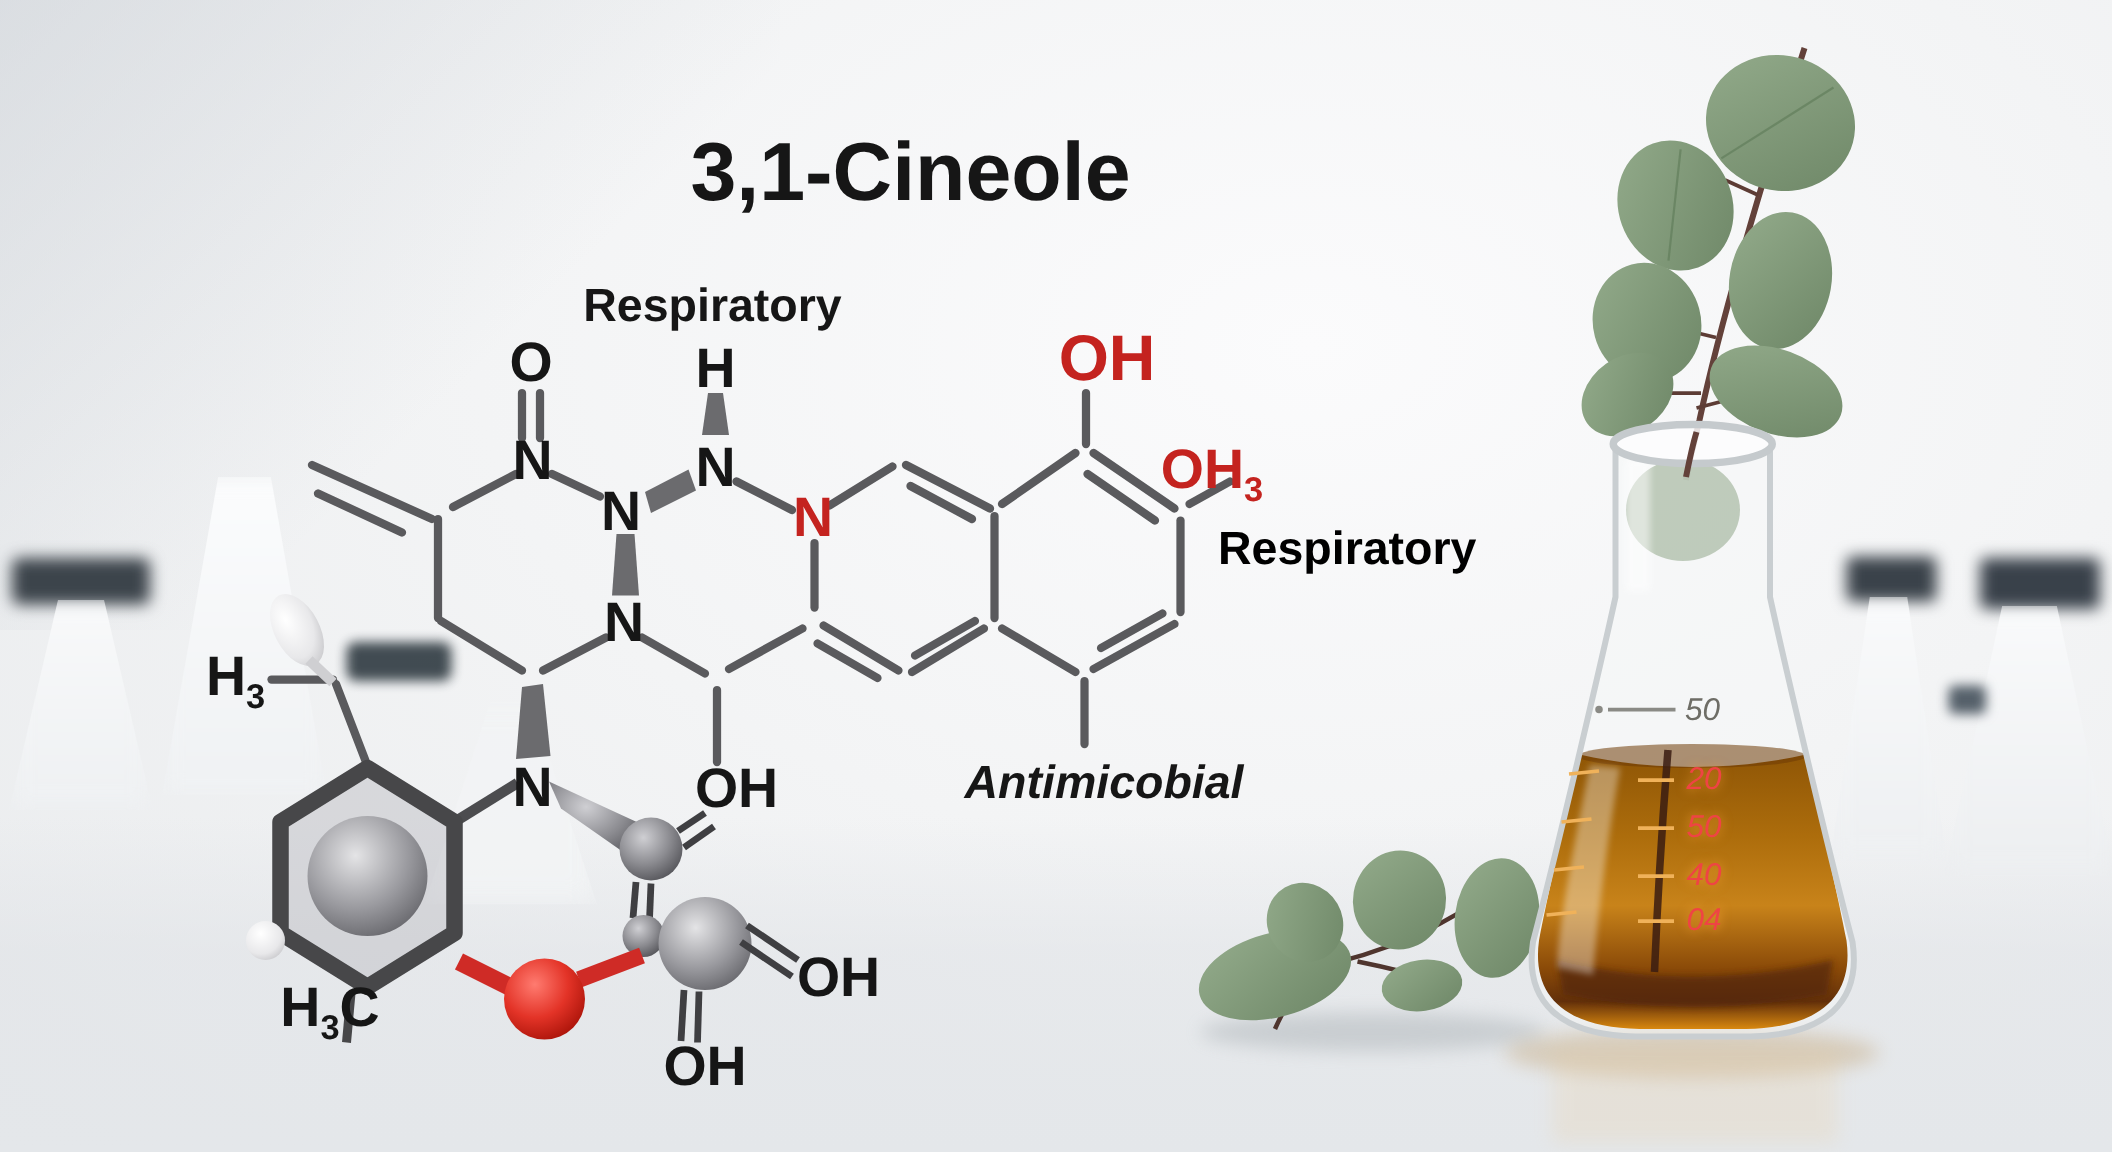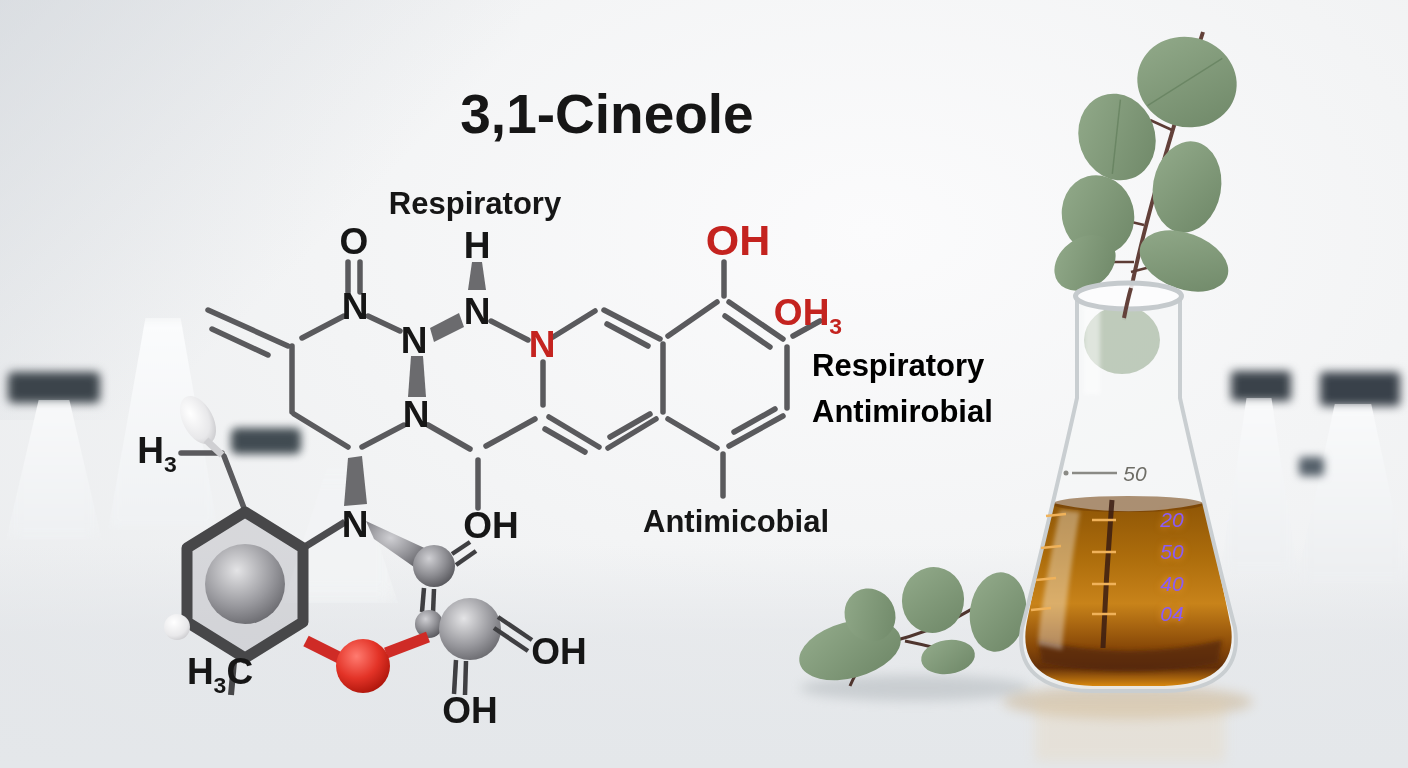--- a/index.html
+++ b/index.html
@@ -18,21 +18,21 @@
   .trap{clip-path:polygon(34% 0, 66% 0, 100% 100%, 0 100%);}
   .label{position:absolute;transform:translate(-50%,-50%);white-space:nowrap;color:#161616;}
   .title{font-size:55px;font-weight:700;letter-spacing:0px;}
   .anno{font-size:31px;font-weight:700;}
   .anno2{font-size:31px;font-weight:700;transform:none;line-height:46px;}
   .atom{font-size:37px;font-weight:600;}
   .atom.red{color:#c4231f;}
   .atom.big{font-size:43px;}
   sub{font-size:0.62em;}
   .grad{position:absolute;transform:translate(-50%,-50%);font-size:21px;color:#6e6d66;font-weight:400;font-style:italic;}
-  .grad.amber{color:#8b5cf6;text-shadow:0 0 7px rgba(255,170,60,.75);margin-left:36px;}
+  .grad.amber{color:#ef4444;text-shadow:0 0 7px rgba(255,170,60,.75);}
   svg{position:absolute;left:0;top:0;}
 </style>
 </head>
 <body>
 
 <div class="bg-corner"></div>
 <div class="bg-table"></div>
 
 <div class="blurred" style="left:8px;top:372px;width:92px;height:31px;background:#3c444b;border-radius:5px;filter:blur(5px);"></div>
 <div class="blurred trap" style="left:6px;top:400px;width:96px;height:140px;background:linear-gradient(180deg,#f8f9fa,#eef0f2);filter:blur(7px);"></div>
@@ -254,24 +254,23 @@
     </g>
   </g>
 </svg>
 
 <div class="label title" style="left:607px;top:114px;">3,1-Cineole</div>
 
 <div class="label anno" style="left:475px;top:204px;">Respiratory</div>
 
 <div class="anno2" style="position:absolute;left:812px;top:343px;">
   <div>Respiratory</div>
-  <div>Antimirobial</div>
 </div>
 
-<div class="label anno" style="left:736px;top:522px;">Antimicobial</div>
+<div class="label anno" style="left:736px;top:522px;font-style:italic;">Antimicobial</div>
 
 <div class="label atom" style="left:354px;top:242px;">O</div>
 <div class="label atom" style="left:477px;top:246px;">H</div>
 <div class="label atom" style="left:355px;top:307px;">N</div>
 <div class="label atom" style="left:414px;top:341px;">N</div>
 <div class="label atom" style="left:477px;top:312px;">N</div>
 <div class="label atom red" style="left:542px;top:345px;">N</div>
 <div class="label atom" style="left:416px;top:415px;">N</div>
 <div class="label atom" style="left:355px;top:525px;">N</div>
 <div class="label atom red big" style="left:738px;top:240px;">OH</div>

